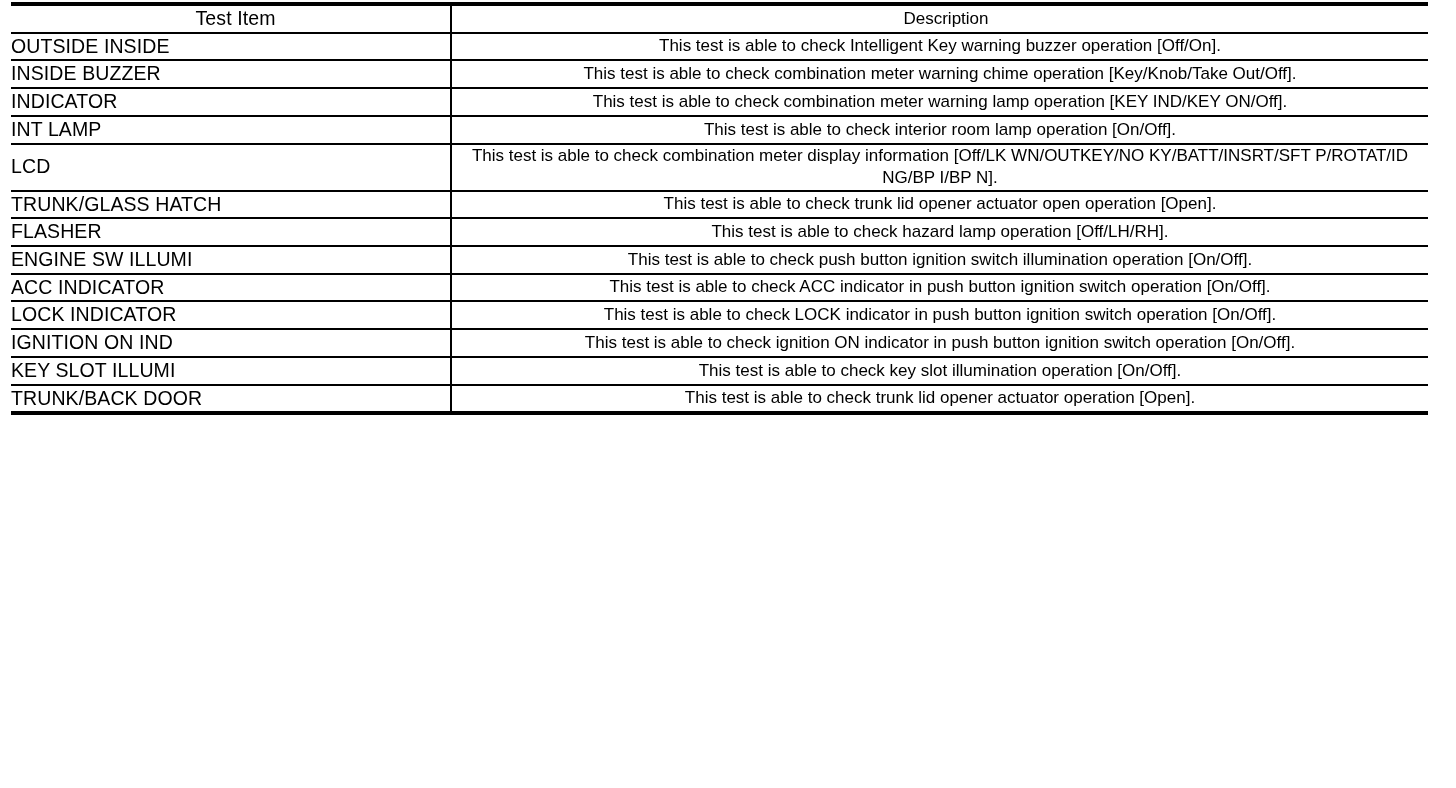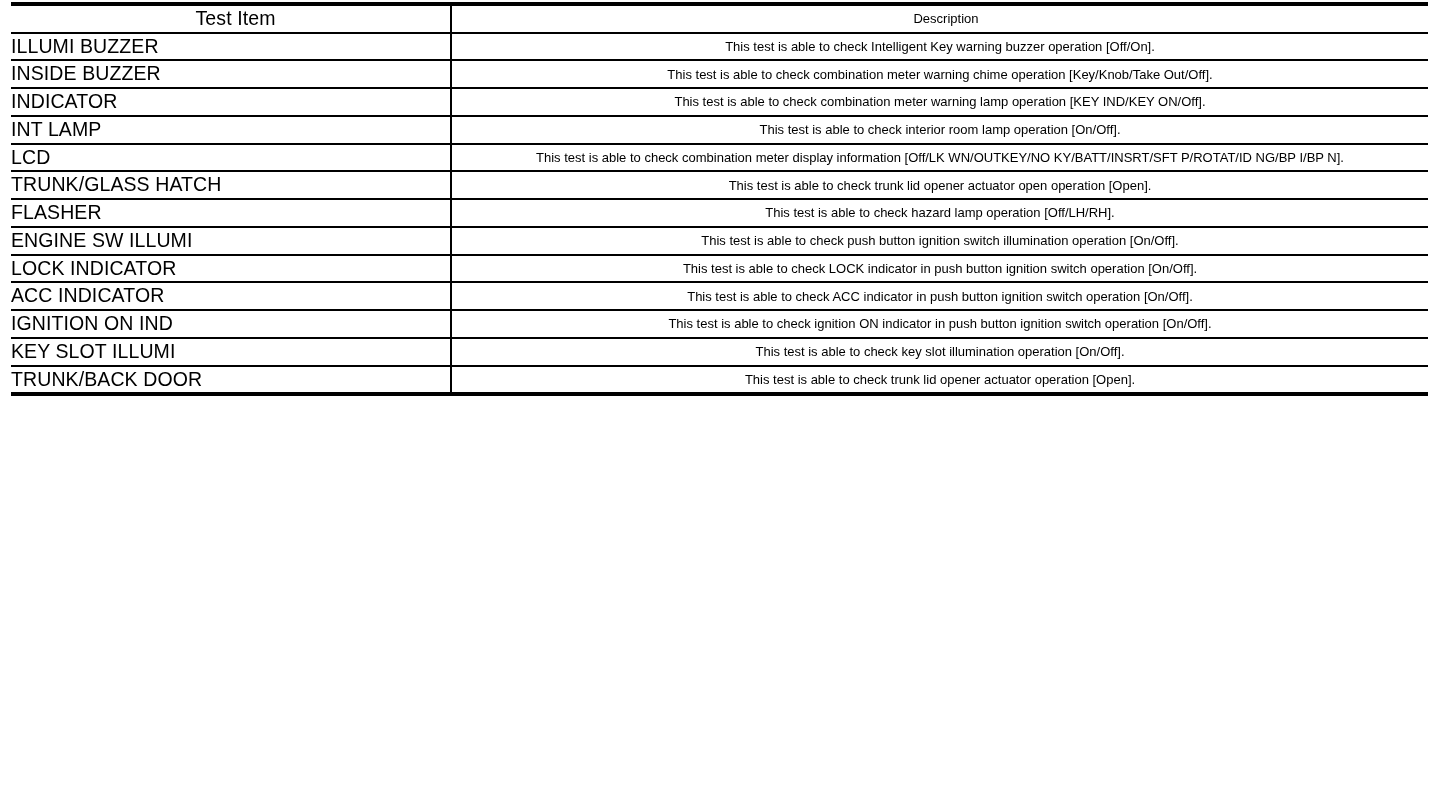--- a/index.html
+++ b/index.html
@@ -54,21 +54,21 @@
     border-right: 2px solid #000;
   }
 
   th.item, td.item {
     padding: 7px 10px 7px 22px;
     font-size: 19.5px;
     letter-spacing: 0.1px;
   }
   th.desc, td.desc {
     padding: 7px 12px 7px 14px;
-    font-size: 13px;
+    font-size: 17px;
     letter-spacing: 0px;
   }
   thead th {
     text-align: center;
     font-size: 19.5px;
     padding-top: 6px;
     padding-bottom: 6px;
   }
   thead th.item { padding-left: 10px; }
   thead th.desc { padding-left: 12px; }
@@ -87,21 +87,21 @@
         <col class="c-desc">
       </colgroup>
       <thead>
         <tr>
           <th class="item">Test Item</th>
           <th class="desc">Description</th>
         </tr>
       </thead>
       <tbody id="table-body">
           <tr>
-            <td class="item">ILLUMI BUZZER</td>
+            <td class="item">OUTSIDE INSIDE</td>
             <td class="desc">This test is able to check Intelligent Key warning buzzer operation [Off/On].</td>
           </tr>
           <tr>
             <td class="item">INSIDE BUZZER</td>
             <td class="desc">This test is able to check combination meter warning chime operation [Key/Knob/Take Out/Off].</td>
           </tr>
           <tr>
             <td class="item">INDICATOR</td>
             <td class="desc">This test is able to check combination meter warning lamp operation [KEY IND/KEY ON/Off].</td>
           </tr>
@@ -119,26 +119,26 @@
           </tr>
           <tr>
             <td class="item">FLASHER</td>
             <td class="desc">This test is able to check hazard lamp operation [Off/LH/RH].</td>
           </tr>
           <tr>
             <td class="item">ENGINE SW ILLUMI</td>
             <td class="desc">This test is able to check push button ignition switch illumination operation [On/Off].</td>
           </tr>
           <tr>
+            <td class="item">ACC INDICATOR</td>
+            <td class="desc">This test is able to check ACC indicator in push button ignition switch operation [On/Off].</td>
+          </tr>
+          <tr>
             <td class="item">LOCK INDICATOR</td>
             <td class="desc">This test is able to check LOCK indicator in push button ignition switch operation [On/Off].</td>
-          </tr>
-          <tr>
-            <td class="item">ACC INDICATOR</td>
-            <td class="desc">This test is able to check ACC indicator in push button ignition switch operation [On/Off].</td>
           </tr>
           <tr>
             <td class="item">IGNITION ON IND</td>
             <td class="desc">This test is able to check ignition ON indicator in push button ignition switch operation [On/Off].</td>
           </tr>
           <tr>
             <td class="item">KEY SLOT ILLUMI</td>
             <td class="desc">This test is able to check key slot illumination operation [On/Off].</td>
           </tr>
           <tr>

